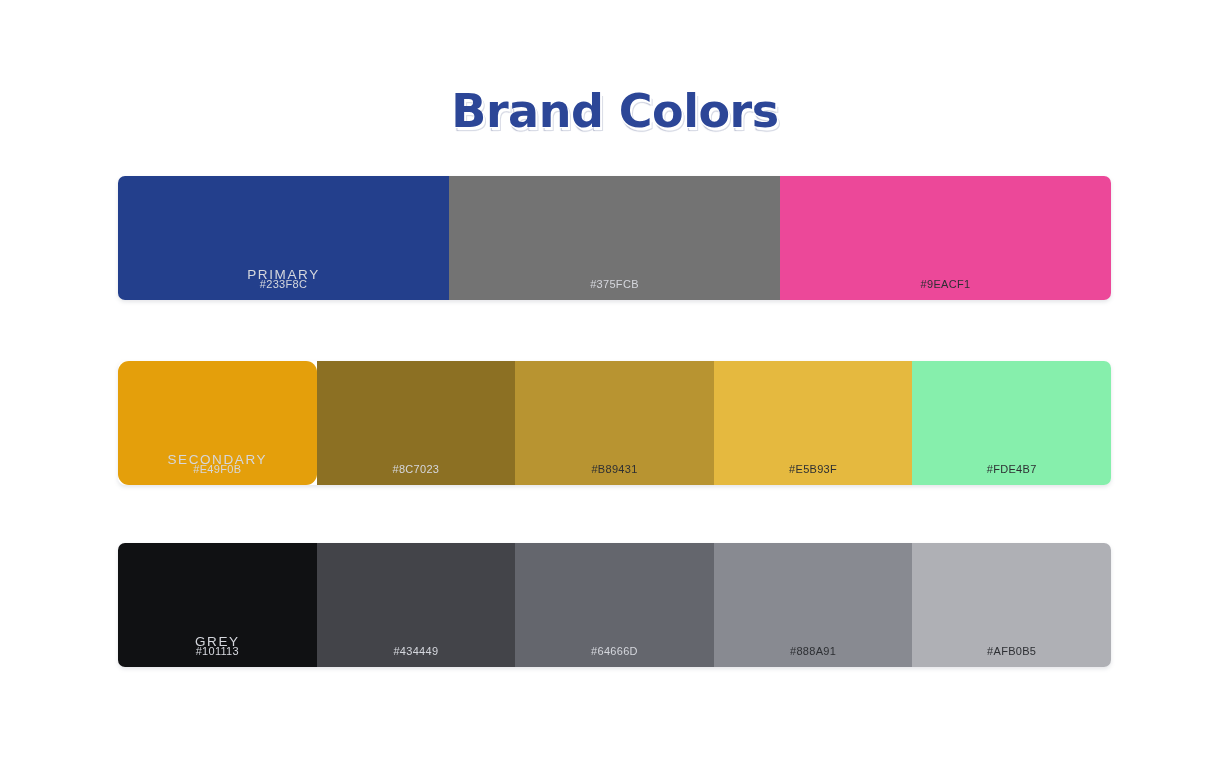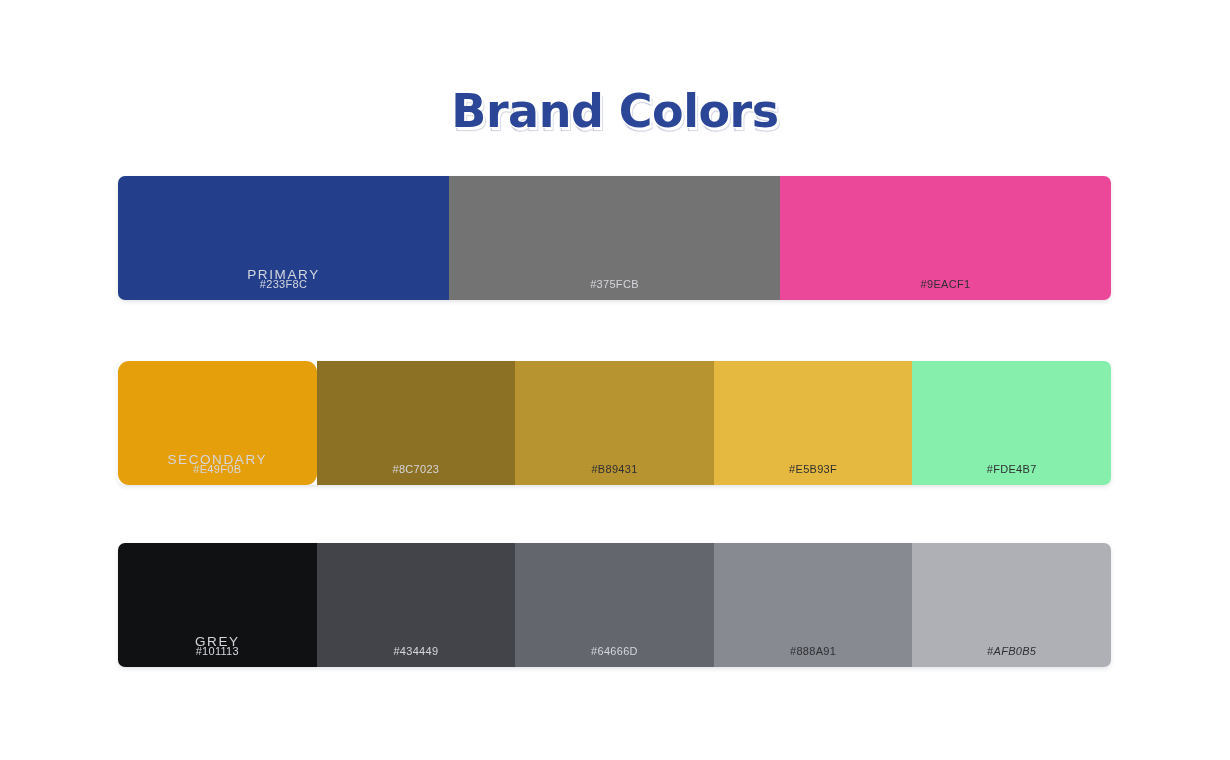--- a/index.html
+++ b/index.html
@@ -136,18 +136,18 @@
       </div>
       <div class="swatch" style="background: rgb(67, 68, 73);">
         <div class="swatch-hex on-dark">#434449</div>
       </div>
       <div class="swatch" style="background: rgb(100, 102, 109);">
         <div class="swatch-hex on-dark">#64666D</div>
       </div>
       <div class="swatch" style="background: rgb(136, 138, 145);">
         <div class="swatch-hex on-light">#888A91</div>
       </div>
-      <div class="swatch" style="background: rgb(175, 176, 181); font-style: italic;">
+      <div class="swatch" style="background: rgb(175, 176, 181);">
         <div class="swatch-hex on-light">#AFB0B5</div>
       </div>
     </div>
 
 </div>
 
 </body></html>

